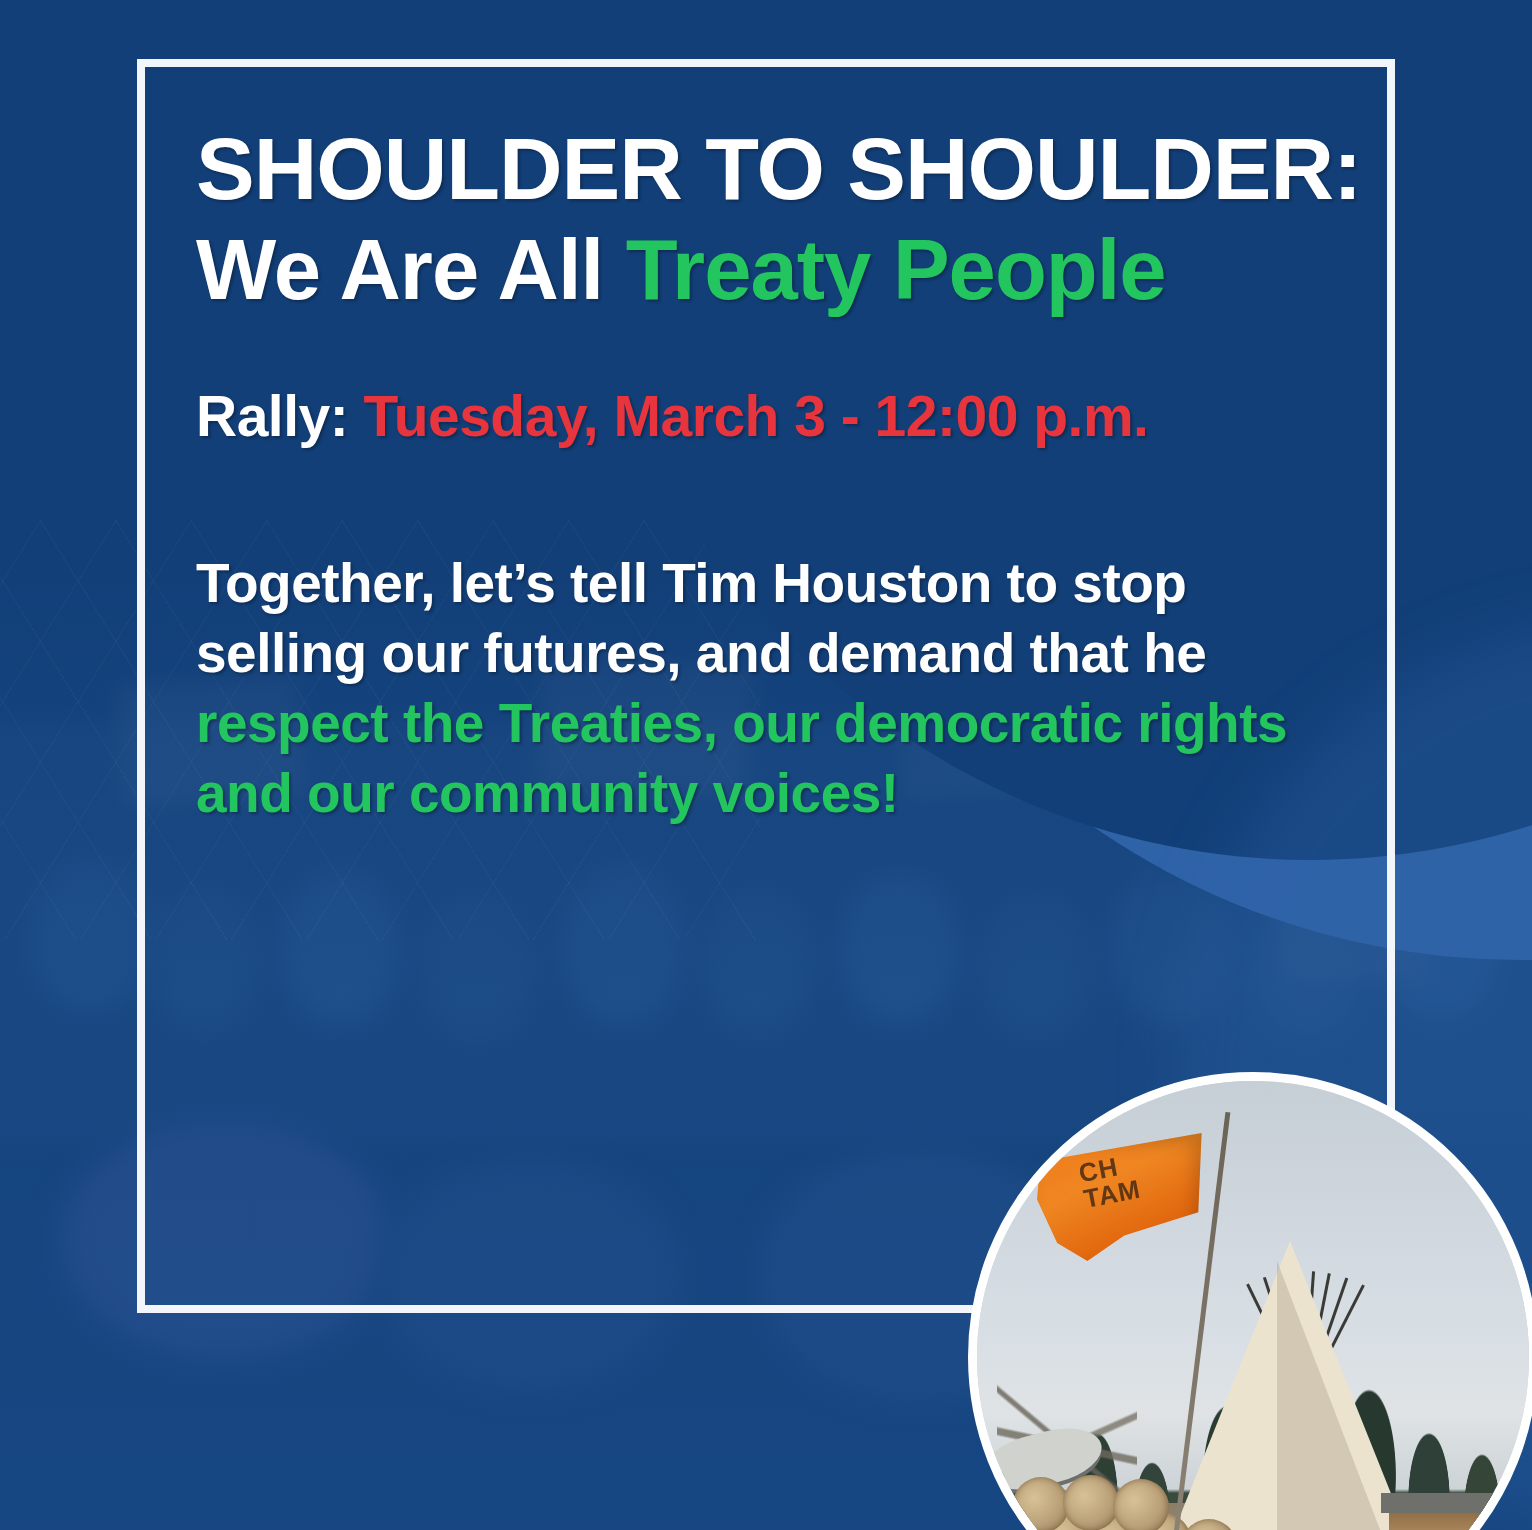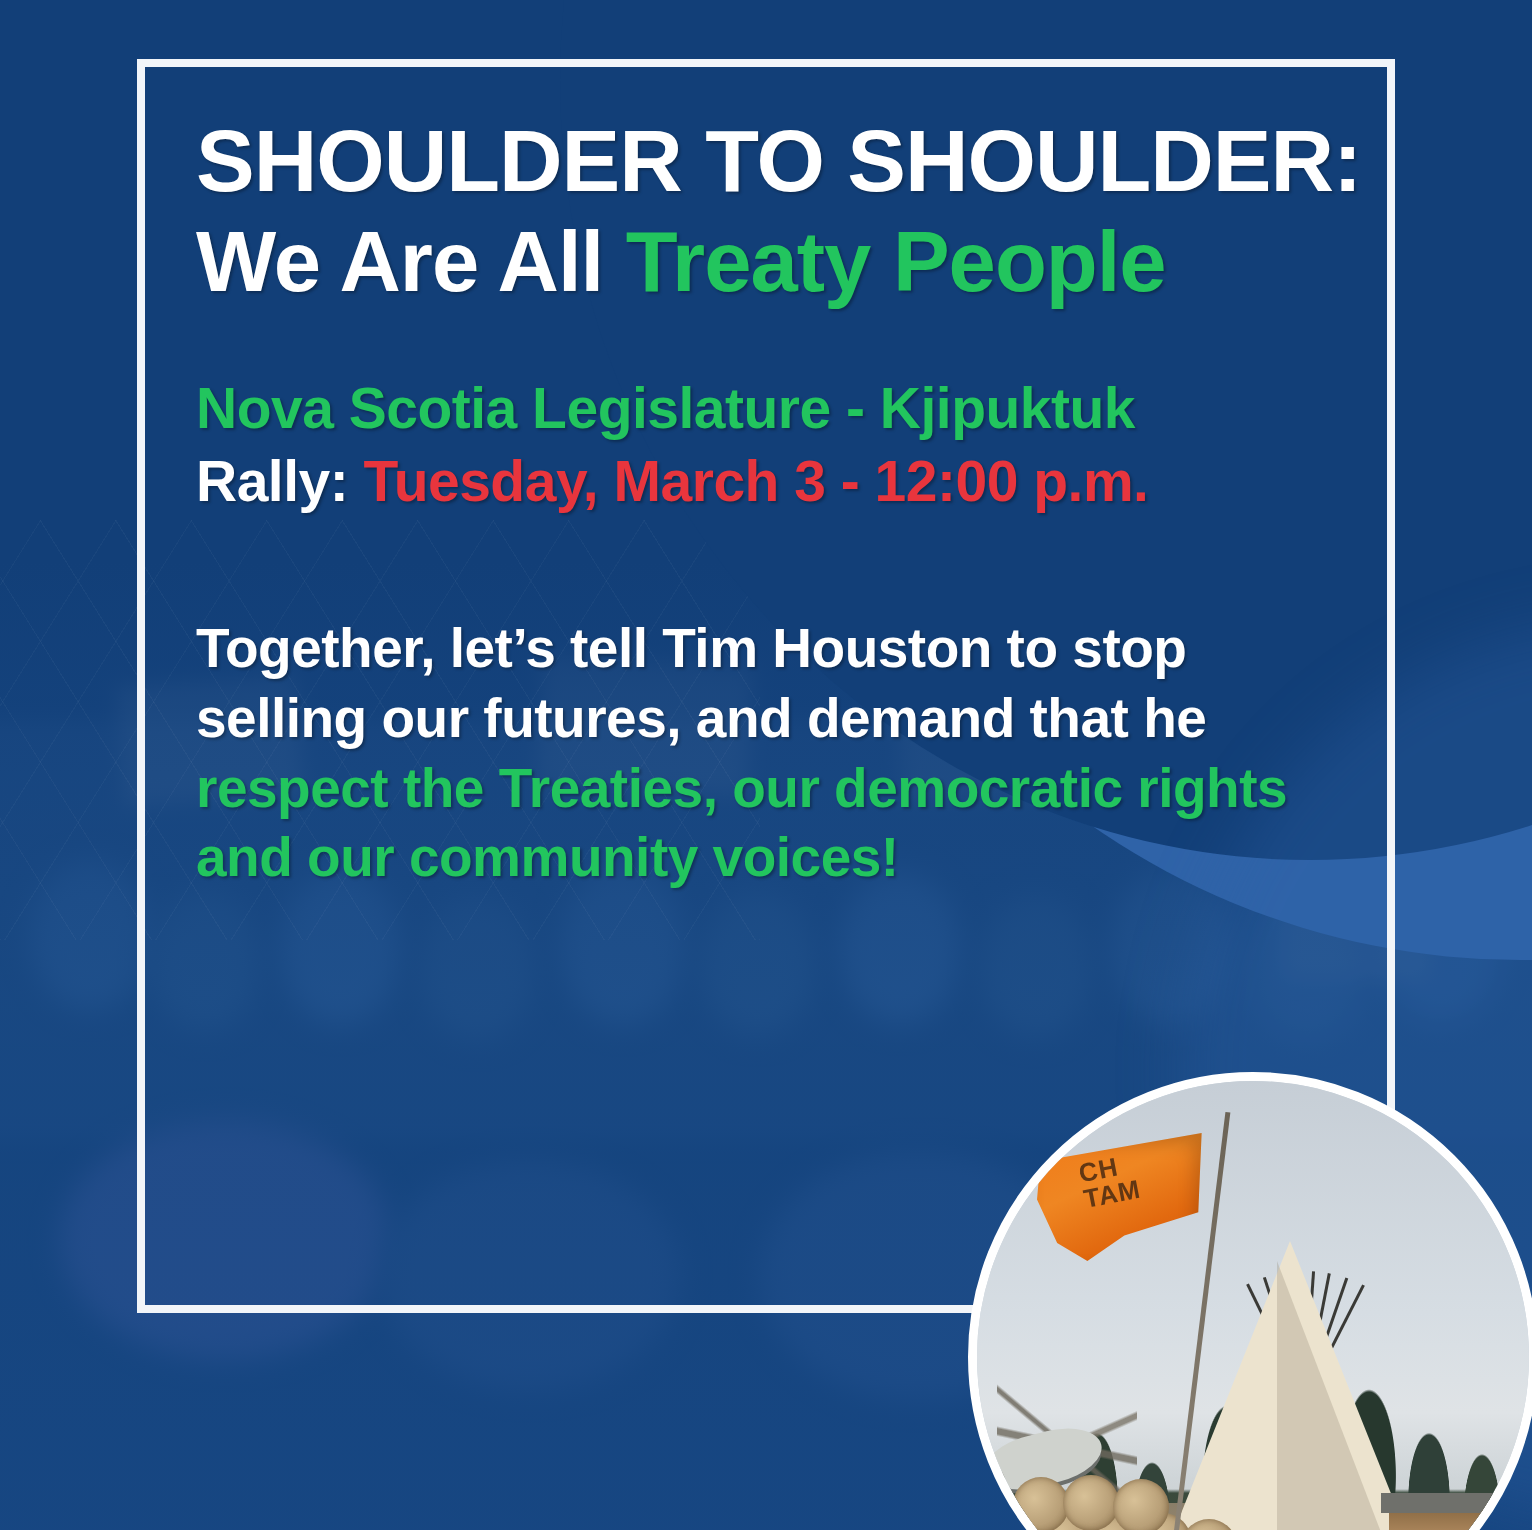--- a/index.html
+++ b/index.html
@@ -101,21 +101,21 @@
     height: 1254px;
     border: 8px solid #f2f5f9;
     box-sizing: border-box;
     pointer-events: none;
   }
 
   
   .content {
     position: absolute;
     left: 196px;
-    top: 118px;
+    top: 126px;
     width: 1175px;
   }
   .hl1 {
     font-size: 88px;
     font-weight: 700;
     line-height: 0.98;
     letter-spacing: -1px;
     color: #ffffff;
     margin: 0;
     text-shadow: 2px 2px 3px rgba(0,0,0,0.30);
@@ -362,21 +362,20 @@
 
   <div class="frame"></div>
 
   <div class="content">
 
     <h1 class="hl1">SHOULDER TO SHOULDER:</h1>
 
     <div class="hl2"><span class="w">We Are All </span><span class="y">Treaty People</span></div>
 
     <div class="sub">
-      <div><span class="y">Nova Scotia Legislature - Kjipuktuk</span></div>
       <div><span class="w">Rally: </span><span class="r">Tuesday, March 3 - 12:00 p.m.</span></div>
     </div>
 
 
     <p class="body2"><span class="w">Together, let’s tell Tim Houston to stop selling our futures, and demand that he </span><span class="y">respect the Treaties, our democratic rights and our community voices!</span></p>
 
   </div>
 
   <div class="photo">
     <div class="ph-sky"></div>

